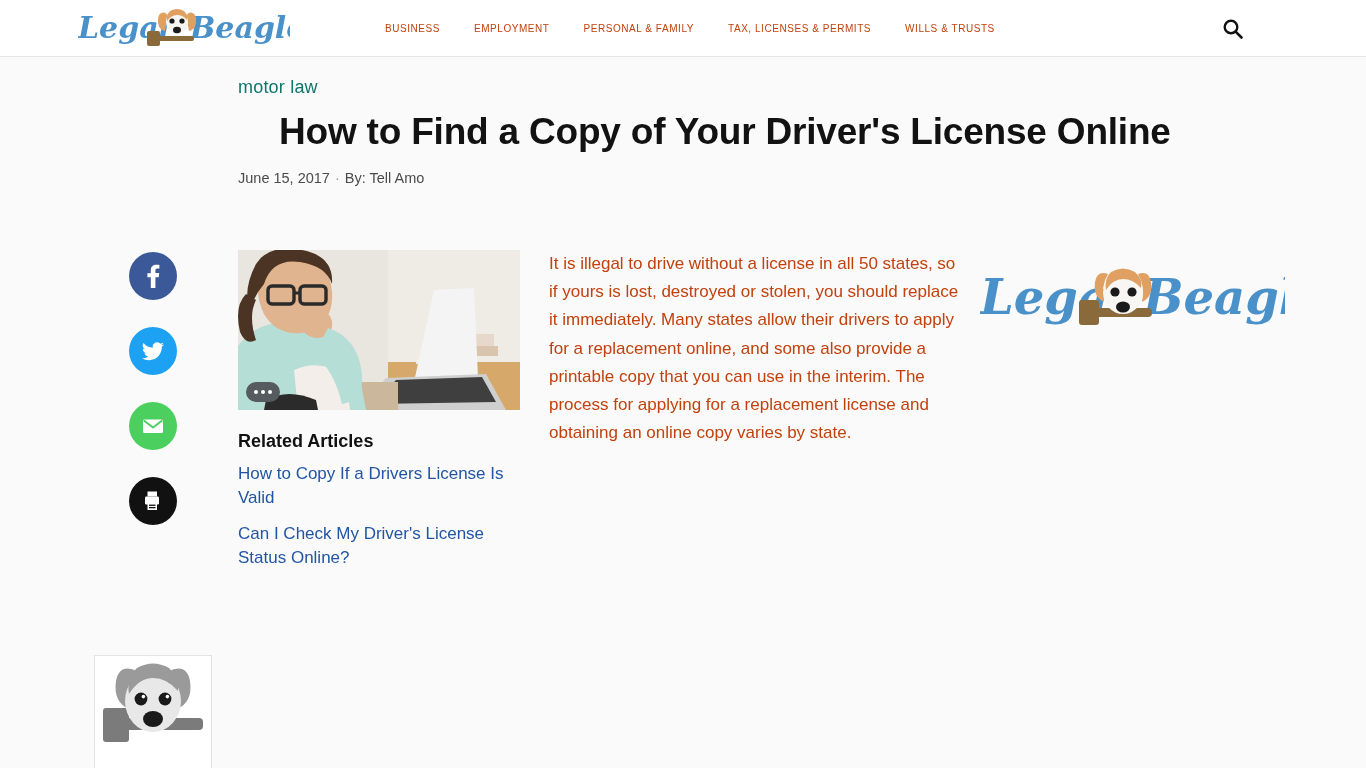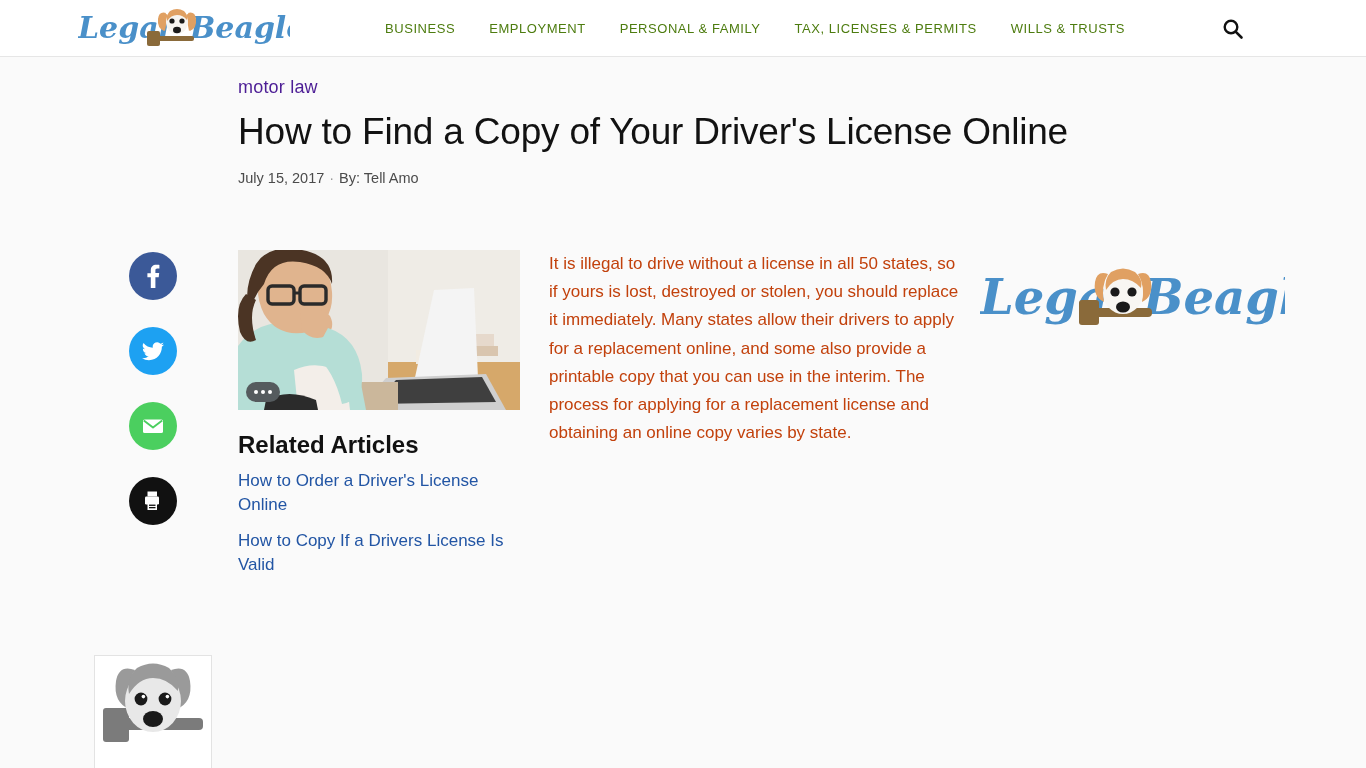--- a/index.html
+++ b/index.html
@@ -40,23 +40,23 @@
   .main-nav {
     position: absolute;
     left: 385px;
     top: 0;
     height: 57px;
     display: flex;
     align-items: center;
     gap: 0;
   }
   .nav-item {
-    font-size: 13px;
+    font-size: 10px;
     letter-spacing: 0.55px;
-    color: #4d7c0f;
+    color: #c2410c;
     text-decoration: none;
     white-space: nowrap;
     padding: 0 0;
     margin-right: 34px;
     cursor: pointer;
   }
   .nav-item:last-of-type { margin-right: 14px; }
 
   .search-btn {
     position: absolute;
@@ -83,35 +83,36 @@
 
   .article-wrap {
     position: absolute;
     left: 238px;
     top: 0;
     width: 1000px;
   }
 
   .category {
     font-size: 18px;
-    color: #4c1d95;
+    color: #0f766e;
     letter-spacing: 0.2px;
     margin-top: 20px;
     text-decoration: none;
     display: inline-block;
     cursor: pointer;
   }
 
   .article-title {
     font-size: 37px;
-    font-weight: 400;
+    font-weight: 700;
     line-height: 1.18;
     color: #121212;
     margin-top: 12px;
     letter-spacing: -0.2px;
+    margin-left: 41px;
   }
 
   .byline {
     margin-top: 16px;
     font-size: 14.5px;
     color: #4b4b4b;
   }
   .byline .dot { color: #9a9a9a; margin: 0 5px; }
 
   
@@ -173,21 +174,21 @@
     justify-content: center;
     gap: 3px;
     cursor: pointer;
   }
   .credit-badge i {
     width: 4px; height: 4px; border-radius: 50%;
     background: #ffffff; display: block;
   }
 
   .related-heading {
-    font-size: 24px;
+    font-size: 18px;
     font-weight: bold;
     color: #111111;
     margin-top: 21px;
   }
 
   .related-list { list-style: none; margin-top: 10px; }
   .related-list li { margin-bottom: 12px; }
   .related-link {
     font-size: 17px;
     line-height: 1.42;
@@ -286,21 +287,21 @@
     </svg>
   </button>
 </header>
 
 <main class="page">
 
   <div class="article-wrap">
     <a class="category">motor law</a>
     <h1 class="article-title">How to Find a Copy of Your Driver's License Online</h1>
     <div class="byline">
-      <span>July 15, 2017</span><span class="dot">·</span><span>By: Tell Amo</span>
+      <span>June 15, 2017</span><span class="dot">·</span><span>By: Tell Amo</span>
     </div>
   </div>
 
   <div class="share-rail">
     <button class="share-btn" style="background:#3b5998">
       <svg width="26" height="26" viewBox="0 0 26 26">
         <path d="M15.4 25V14.2h3.3l.5-4.1h-3.8V7.6c0-1.2.3-2 2-2h2V2c-.4-.05-1.7-.17-3.2-.17-3.2 0-5.4 1.9-5.4 5.4v3h-3.4v4.1h3.4V25z" fill="#ffffff"></path>
       </svg>
     </button>
     <button class="share-btn" style="background:#1da1f2">
@@ -362,24 +363,24 @@
         <div class="credit-badge">
           <i></i>
           <i></i>
           <i></i>
         </div>
       </figure>
 
       <h2 class="related-heading">Related Articles</h2>
       <ul class="related-list">
         <li>
-            <a class="related-link">How to Order a Driver's License Online</a>
+            <a class="related-link">How to Copy If a Drivers License Is Valid</a>
           </li>
         <li>
-            <a class="related-link">How to Copy If a Drivers License Is Valid</a>
+            <a class="related-link">Can I Check My Driver's License Status Online?</a>
           </li>
       </ul>
     </div>
 
     <div class="col-right">
       <p class="lede">It is illegal to drive without a license in all 50 states, so if yours is lost, destroyed or stolen, you should replace it immediately. Many states allow their drivers to apply for a replacement online, and some also provide a printable copy that you can use in the interim. The process for applying for a replacement license and obtaining an online copy varies by state.</p>
     </div>
   </div>
 
   <div class="aside-brand">

